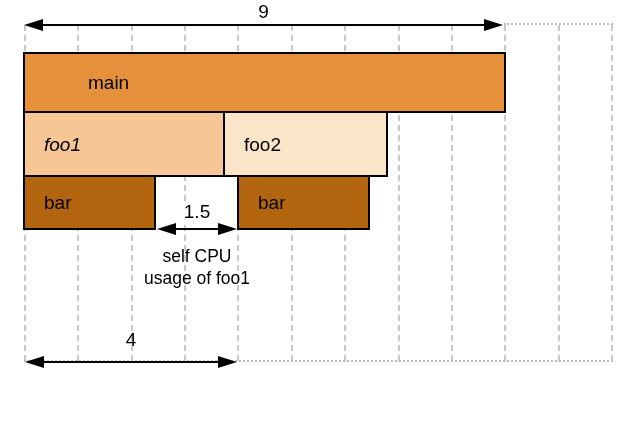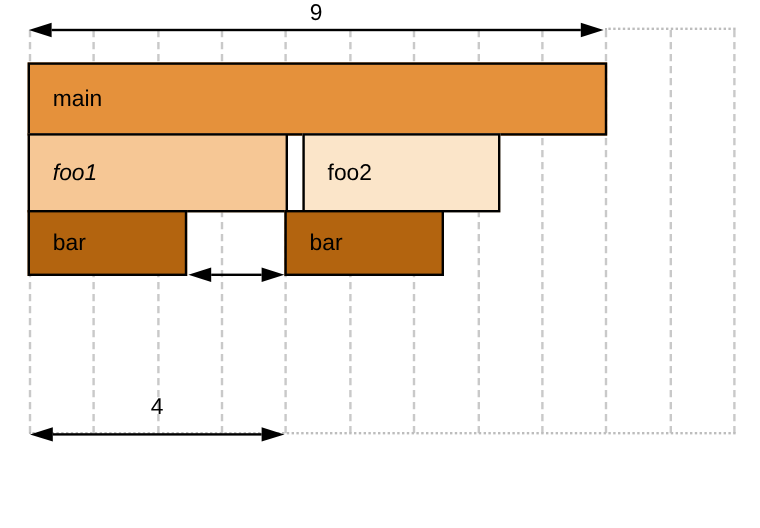--- a/index.html
+++ b/index.html
@@ -8,23 +8,23 @@
     font-family:"Liberation Sans","DejaVu Sans",sans-serif;color:#000;
   }
   
   .vline{position:absolute;top:25px;height:336px;width:0;border-left:2px dashed #c9c9c9;}
   .hline{position:absolute;height:0;border-top:2px dotted #bdbdbd;}
   .hline-top{top:23px;left:504px;width:109px;}
   .hline-bottom{top:360px;left:24px;width:589px;}
   
   .frame{position:absolute;box-sizing:border-box;border:2.5px solid #000;display:flex;align-items:center;}
   .frame-label{padding-left:19px;font-size:19px;line-height:1;}
-  .frame-main{left:23px;top:52px;width:483px;height:61px;}
+  .frame-main{left:23px;top:52px;width:483px;height:61px;padding-left:44px;}
   .frame-foo1{left:23px;top:111px;width:217px;height:66px;}
-  .frame-foo2{left:252px;top:111px;width:165px;height:66px;}
+  .frame-foo2{left:223px;top:111px;width:165px;height:66px;}
   .frame-bar1{left:23px;top:175px;width:133px;height:55px;}
   .frame-bar2{left:237px;top:175px;width:133px;height:55px;}
   
   .arrow{position:absolute;height:13px;display:flex;align-items:center;}
   .arrow .shaft{flex:1;height:0;border-top:2.5px solid #000;}
   .ah{width:0;height:0;border-top:6.5px solid transparent;border-bottom:6.5px solid transparent;}
   .ah-left{border-right:19px solid #000;}
   .ah-right{border-left:19px solid #000;}
   .arrow-top{left:24px;top:18px;width:479px;}
   .arrow-self{left:157px;top:222px;width:80px;}
@@ -76,25 +76,27 @@
     <span class="frame-label">bar</span>
   </div>
 
   <div class="val val-9">9</div>
   <div class="arrow arrow-top">
     <span class="ah ah-left"></span>
     <span class="shaft"></span>
     <span class="ah ah-right"></span>
   </div>
 
+  <div class="val val-15">1.5</div>
   <div class="arrow arrow-self">
     <span class="ah ah-left"></span>
     <span class="shaft"></span>
     <span class="ah ah-right"></span>
   </div>
+  <div class="caption caption-self">self CPU usage of foo1</div>
 
   <div class="val val-4">4</div>
   <div class="arrow arrow-total">
     <span class="ah ah-left"></span>
     <span class="shaft"></span>
     <span class="ah ah-right"></span>
   </div>
 
 </div>
 

